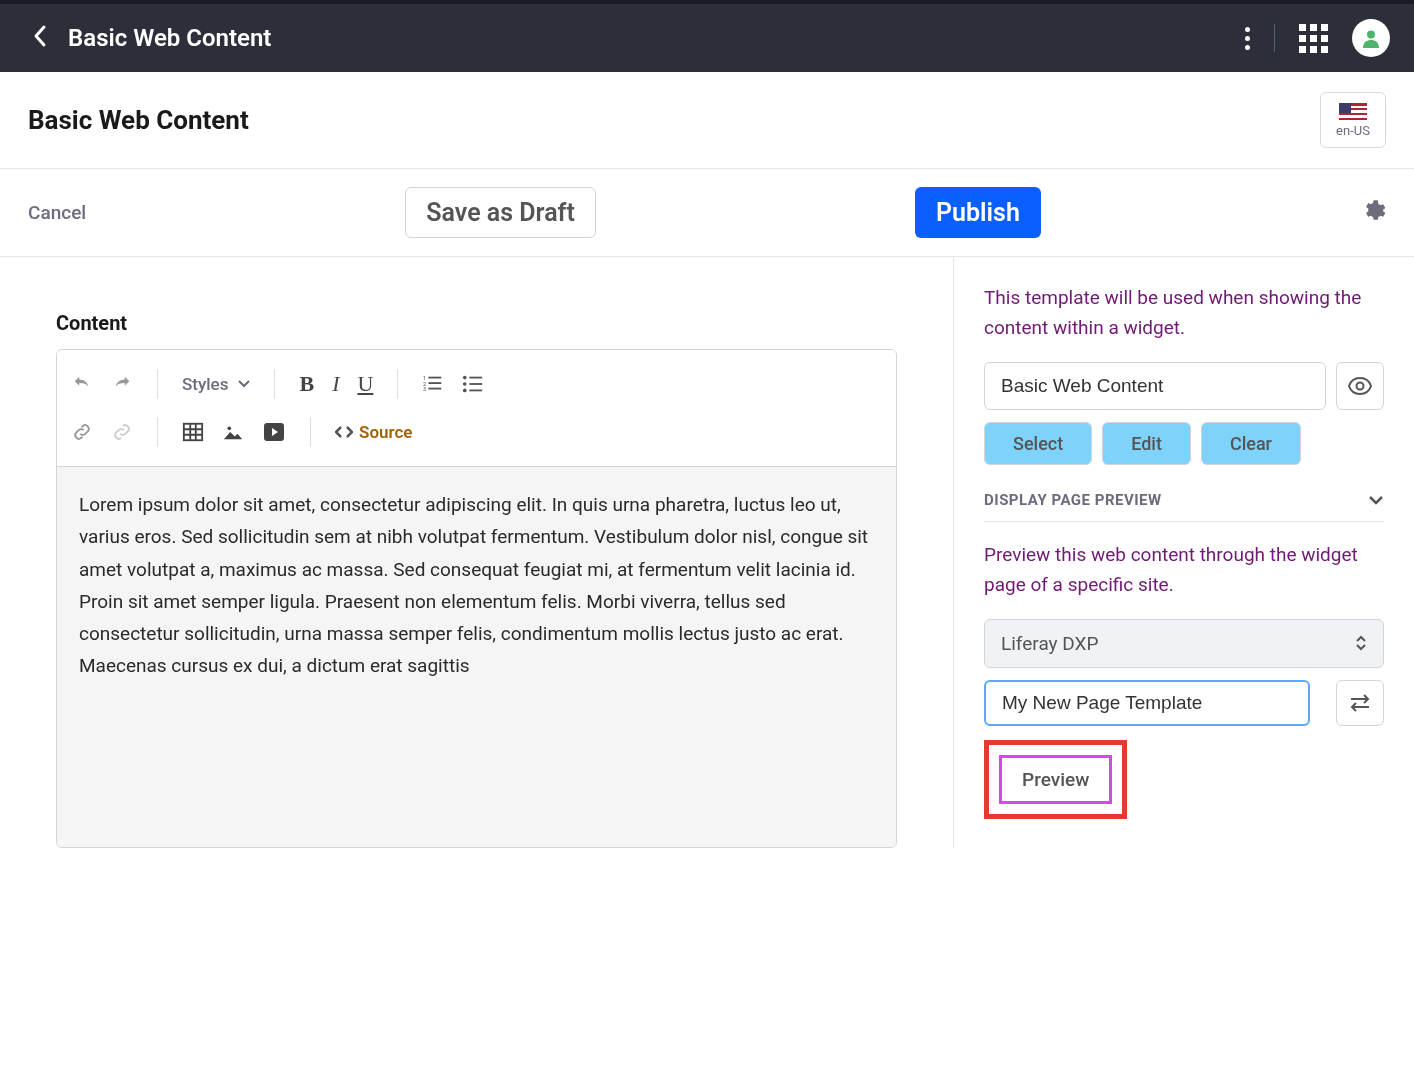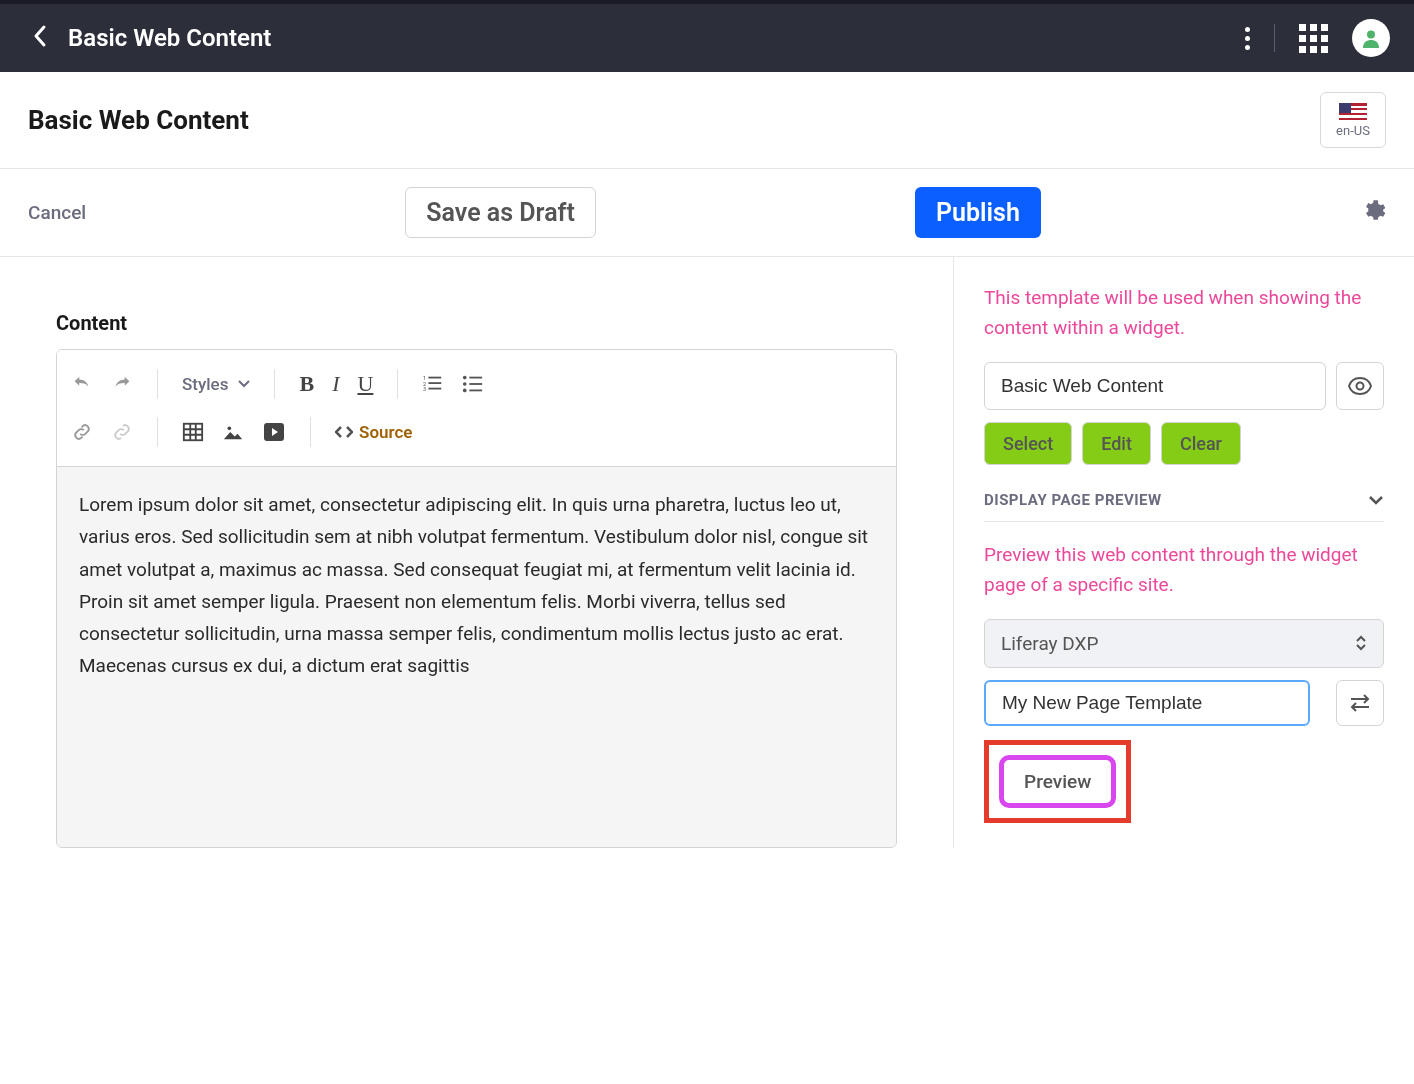--- a/index.html
+++ b/index.html
@@ -41,34 +41,34 @@
   .tool-sep { width: 1px; height: 30px; background: #e0e0e0; }
   .tool-ic { color: #8a8a8a; cursor: pointer; display: inline-flex; }
   .styles-dd { display: flex; align-items: center; gap: 10px; color: #6b6c7e; font-size: 17px; cursor: pointer; font-weight: 500; }
   .bold { font-weight: 800; font-size: 22px; color: #444; font-family: Georgia, serif; }
   .italic { font-style: italic; font-size: 22px; color: #444; font-family: Georgia, serif; }
   .underline { text-decoration: underline; font-size: 22px; color: #444; font-family: Georgia, serif; }
   .source-btn { display: flex; align-items: center; gap: 6px; color: #a16207; font-weight: 600; font-size: 17px; cursor: pointer; }
   .editor-content { background: #f5f5f5; padding: 22px; font-size: 19px; line-height: 1.7; color: #2a2a2a; min-height: 380px; }
 
   .side-pane { width: 460px; padding: 26px 30px 0 30px; }
-  .side-desc { color: #ec4899; font-size: 19px; line-height: 1.6; margin-bottom: 18px; }
+  .side-desc { color: #701a75; font-size: 19px; line-height: 1.6; margin-bottom: 18px; }
   .tpl-row { display: flex; gap: 10px; margin-bottom: 12px; }
   .tpl-input { flex: 1; border: 1px solid #d4d4d4; border-radius: 6px; padding: 12px 16px; font-size: 19px; color: #333; }
   .eye-btn { width: 48px; border: 1px solid #d4d4d4; border-radius: 6px; display: flex; align-items: center; justify-content: center; cursor: pointer; }
   .small-btns { display: flex; gap: 10px; margin-bottom: 26px; }
-  .sbtn { border: 1px solid #d4d4d4; border-radius: 6px; padding: 10px 18px; font-size: 18px; color: #555; cursor: pointer; font-weight: 500; background: #84cc16; }
+  .sbtn { border: 1px solid #d4d4d4; border-radius: 6px; padding: 10px 28px; font-size: 18px; color: #555; cursor: pointer; font-weight: 500; background: #7dd3fc; }
   .section-hdr { display: flex; align-items: center; justify-content: space-between; border-bottom: 1px solid #e6e6e6; padding-bottom: 12px; margin-bottom: 18px; color: #6b6c7e; font-size: 15px; font-weight: 700; letter-spacing: 0.5px; cursor: pointer; }
   .site-label { font-size: 19px; font-weight: 700; color: #1a1a1a; margin-bottom: 8px; }
   .select-box { width: 100%; border: 1px solid #d4d4d4; background: #f1f2f5; border-radius: 6px; padding: 12px 16px; font-size: 19px; color: #555; display: flex; justify-content: space-between; align-items: center; cursor: pointer; margin-bottom: 12px; }
   .page-tpl-row { display: flex; gap: 26px; margin-bottom: 14px; }
   .page-tpl-input { flex: 1; border: 2px solid #5ba8ff; border-radius: 6px; padding: 10px 16px; font-size: 19px; color: #333; }
   .swap-btn { width: 48px; border: 1px solid #d4d4d4; border-radius: 6px; display: flex; align-items: center; justify-content: center; cursor: pointer; }
   .preview-highlight { border: 5px solid #e43b2c; display: inline-block; padding: 10px 10px; }
-  .preview-btn { border: 5px solid #d946ef; border-radius: 10px; padding: 10px 20px; font-size: 19px; color: #555; cursor: pointer; background: #fff; font-weight: 500; }
+  .preview-btn { border: 3px solid #d946ef; border-radius: 0; padding: 10px 20px; font-size: 19px; color: #555; cursor: pointer; background: #fff; font-weight: 500; }
 </style>
 </head>
 <body>
 
 <div class="top-bar">
   <div class="back-btn">
     <svg width="16" height="24" viewBox="0 0 16 24">
         <path d="M12 3 L4 12 L12 21" stroke="#fff" stroke-width="3" fill="none" stroke-linecap="round" stroke-linejoin="round"></path>
       </svg>
   </div>

